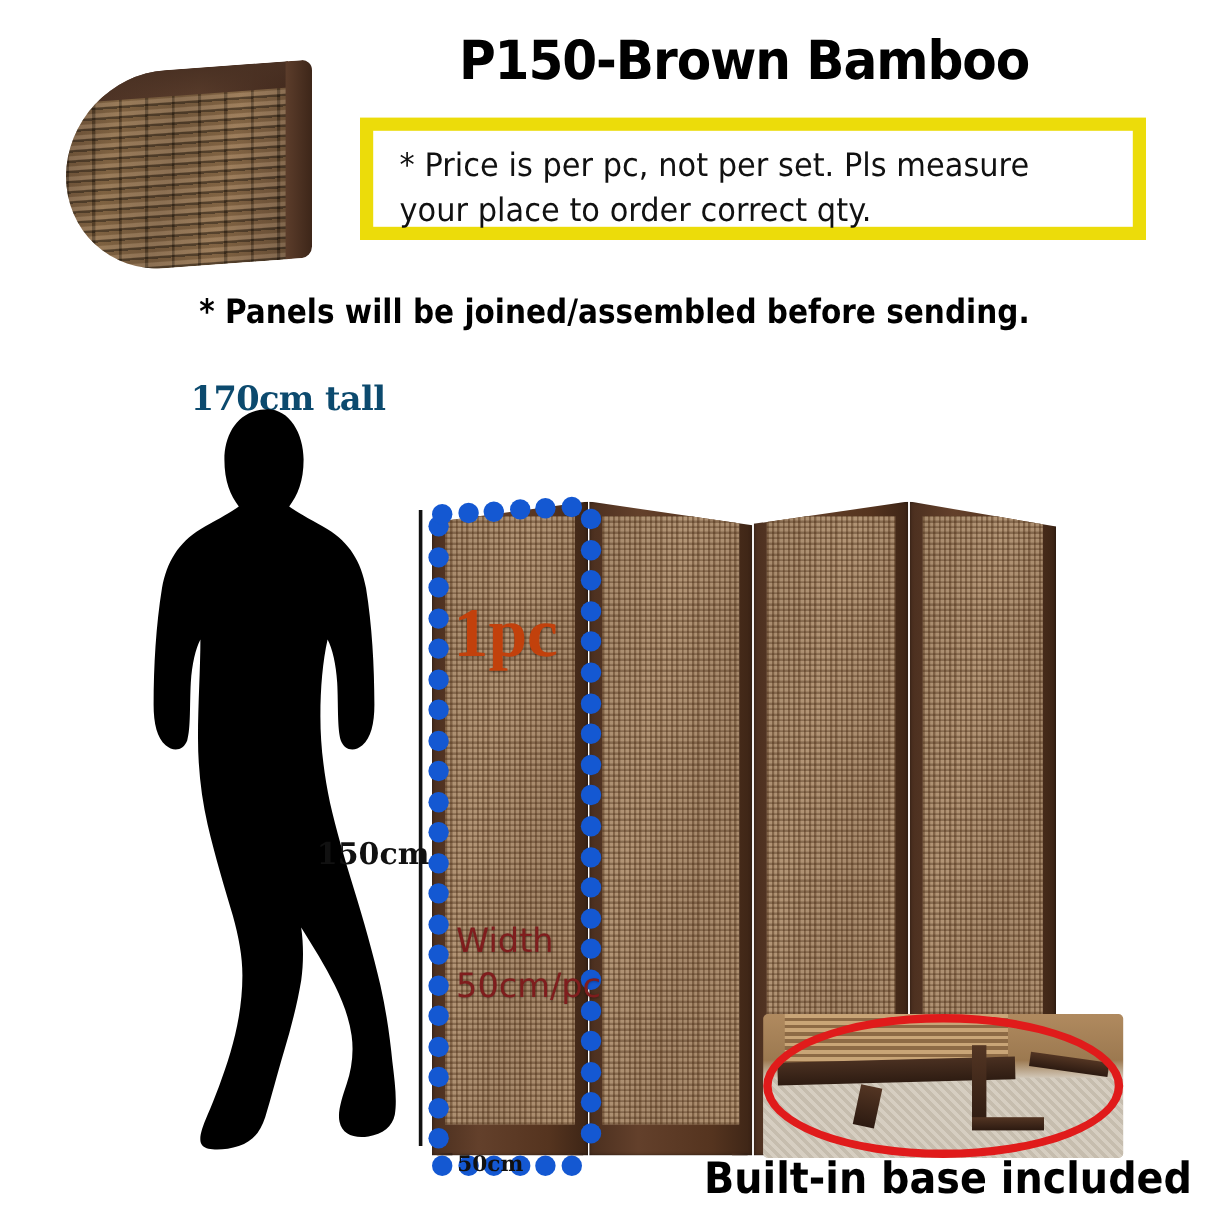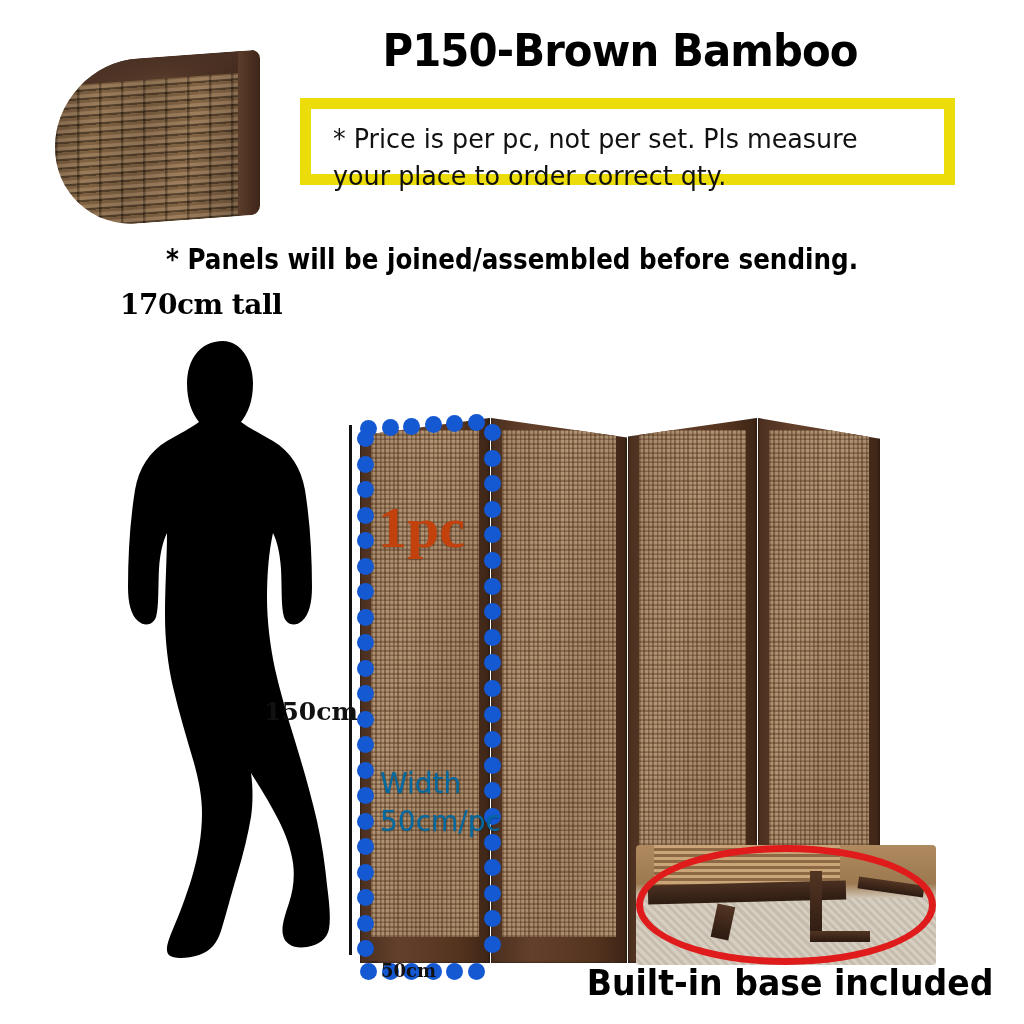--- a/index.html
+++ b/index.html
@@ -29,35 +29,35 @@
   .thumb-rightrail{position:absolute;right:0;top:0;width:22px;bottom:0;
      background:linear-gradient(90deg,#5c3d2b,#3d2619);}
 
   
   .title{position:absolute;left:300px;top:26px;width:640px;height:52px;
      text-align:center;font-size:45px;line-height:50px;font-weight:bold;
      letter-spacing:-1px;color:#000;
      font-family:"DejaVu Sans","Liberation Sans",sans-serif;
      transform:scaleX(.93);transform-origin:center;white-space:nowrap;}
 
-  .noticebox{position:absolute;left:300px;top:98px;width:655px;height:87px;
+  .noticebox{position:absolute;left:300px;top:98px;width:655px;height:102px;
      background:#ffffff;border:11px solid #ecdc0a;box-sizing:border-box;}
   .notice-inner{padding:11px 0 0 22px;}
   .notice-line{font-size:27px;line-height:37px;color:#111;
      font-family:"DejaVu Sans","Liberation Sans",sans-serif;
      transform:scaleX(.94);transform-origin:left center;white-space:nowrap;}
 
   .panelsnote{position:absolute;left:0;top:243px;width:1024px;
      text-align:center;font-size:28px;line-height:34px;font-weight:bold;
      color:#000;font-family:"DejaVu Sans","Liberation Sans",sans-serif;
      transform:scaleX(.88);transform-origin:center;white-space:nowrap;}
 
   
-  .tallLabel{position:absolute;left:120px;top:288px;width:240px;
-     text-align:left;font-size:28px;font-weight:bold;color:#000000;
+  .tallLabel{position:absolute;left:120px;top:316px;width:240px;
+     text-align:center;font-size:28px;font-weight:bold;color:#0c4a6e;
      font-family:"DejaVu Serif","Liberation Serif",serif;
      letter-spacing:-.5px;white-space:nowrap;}
   .person{position:absolute;left:95px;top:335px;width:265px;height:625px;}
 
   
   .vline{position:absolute;left:349px;top:425px;width:3px;height:530px;background:#111;}
   .label150{position:absolute;left:264px;top:697px;font-size:25px;font-weight:bold;
      color:#111;font-family:"DejaVu Serif","Liberation Serif",serif;white-space:nowrap;}
   .label50{position:absolute;left:381px;top:960px;font-size:18px;font-weight:bold;
      color:#111;font-family:"DejaVu Serif","Liberation Serif",serif;white-space:nowrap;}
@@ -85,21 +85,21 @@
   .panel .leg{position:absolute;bottom:-14px;width:13px;height:16px;
      background:linear-gradient(90deg,#4a2e1e,#332014);}
 
   
   .onepc{position:absolute;left:378px;top:499px;font-size:58px;font-weight:bold;
      color:#c2410c;font-family:Liberation Serif, serif;
      line-height:58px;white-space:nowrap;text-shadow:0 1px 2px rgba(0,0,0,.25);}
   .pricenote{position:absolute;left:378px;top:562px;font-size:31px;color:#f7f0cf;
      font-family:"DejaVu Sans","Liberation Sans",sans-serif;white-space:nowrap;
      text-shadow:0 1px 2px rgba(0,0,0,.3);}
-  .widthnote{position:absolute;left:380px;top:765px;font-size:28px;color:#0369a1;
+  .widthnote{position:absolute;left:380px;top:765px;font-size:28px;color:#7f1d1d;
      line-height:38px;font-family:"DejaVu Sans","Liberation Sans",sans-serif;
      white-space:nowrap;text-shadow:0 1px 2px rgba(0,0,0,.3);}
 
   
   .inset{position:absolute;left:636px;top:845px;width:300px;height:120px;}
   .inset-photo{position:absolute;inset:0;overflow:hidden;border-radius:4px;
      background:linear-gradient(180deg,#b08a5f 0%,#9c7950 32%,#d9d2c6 46%,#cfc7ba 100%);}
   .inset-rug{position:absolute;left:0;top:44%;right:0;bottom:0;
      background:repeating-linear-gradient(45deg,#d6cec1 0 3px,#c6bdae 3px 6px);}
   .inset-rail{position:absolute;left:4%;top:32%;width:66%;height:16%;

